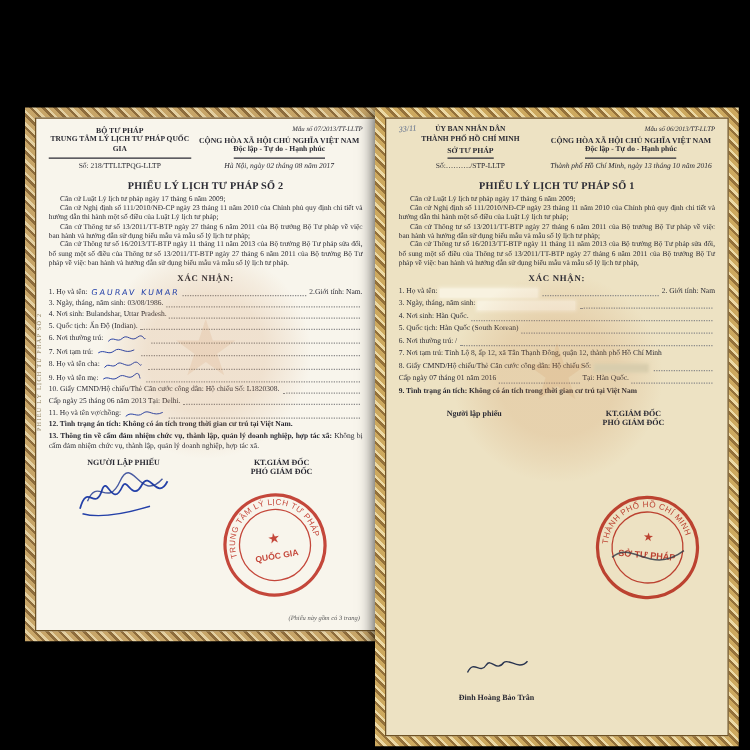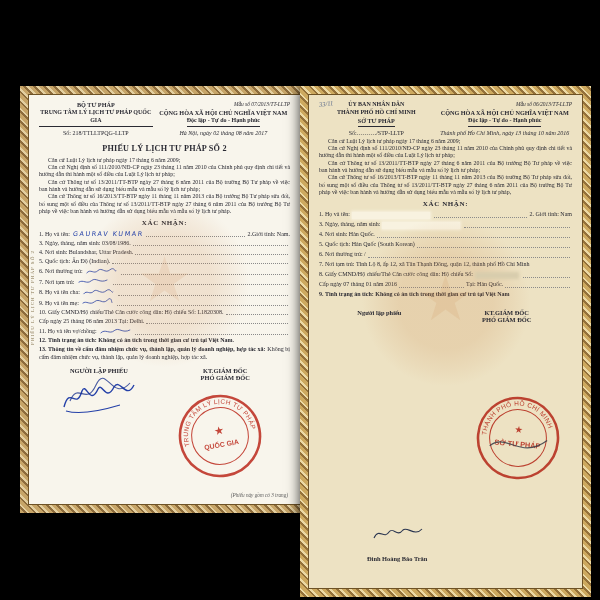--- a/index.html
+++ b/index.html
@@ -206,20 +206,21 @@
           <div class="f6" style="margin-top:3px">Số:………./STP-LLTP</div>
         </div>
         <div class="hr">
           <div class="formno">Mẫu số 06/2013/TT-LLTP</div>
           <div class="b f62">CỘNG HÒA XÃ HỘI CHỦ NGHĨA VIỆT NAM</div>
           <div class="b f6"><span class="underl">Độc lập - Tự do - Hạnh phúc</span></div>
           <div class="i f6" style="margin-top:3px">Thành phố Hồ Chí Minh, ngày 13 tháng 10 năm 2016</div>
         </div>
       </div>
 
+      <div class="title">PHIẾU LÝ LỊCH TƯ PHÁP SỐ 1</div>
 
       <div class="legal">
         <p>Căn cứ Luật Lý lịch tư pháp ngày 17 tháng 6 năm 2009;</p>
         <p>Căn cứ Nghị định số 111/2010/NĐ-CP ngày 23 tháng 11 năm 2010 của Chính phủ quy định chi tiết và hướng dẫn thi hành một số điều của Luật Lý lịch tư pháp;</p>
         <p>Căn cứ Thông tư số 13/2011/TT-BTP ngày 27 tháng 6 năm 2011 của Bộ trưởng Bộ Tư pháp về việc ban hành và hướng dẫn sử dụng biểu mẫu và mẫu sổ lý lịch tư pháp;</p>
         <p>Căn cứ Thông tư số 16/2013/TT-BTP ngày 11 tháng 11 năm 2013 của Bộ trưởng Bộ Tư pháp sửa đổi, bổ sung một số điều của Thông tư số 13/2011/TT-BTP ngày 27 tháng 6 năm 2011 của Bộ trưởng Bộ Tư pháp về việc ban hành và hướng dẫn sử dụng biểu mẫu và mẫu sổ lý lịch tư pháp,</p>
       </div>
 
       <div class="certify">XÁC NHẬN:</div>
 

